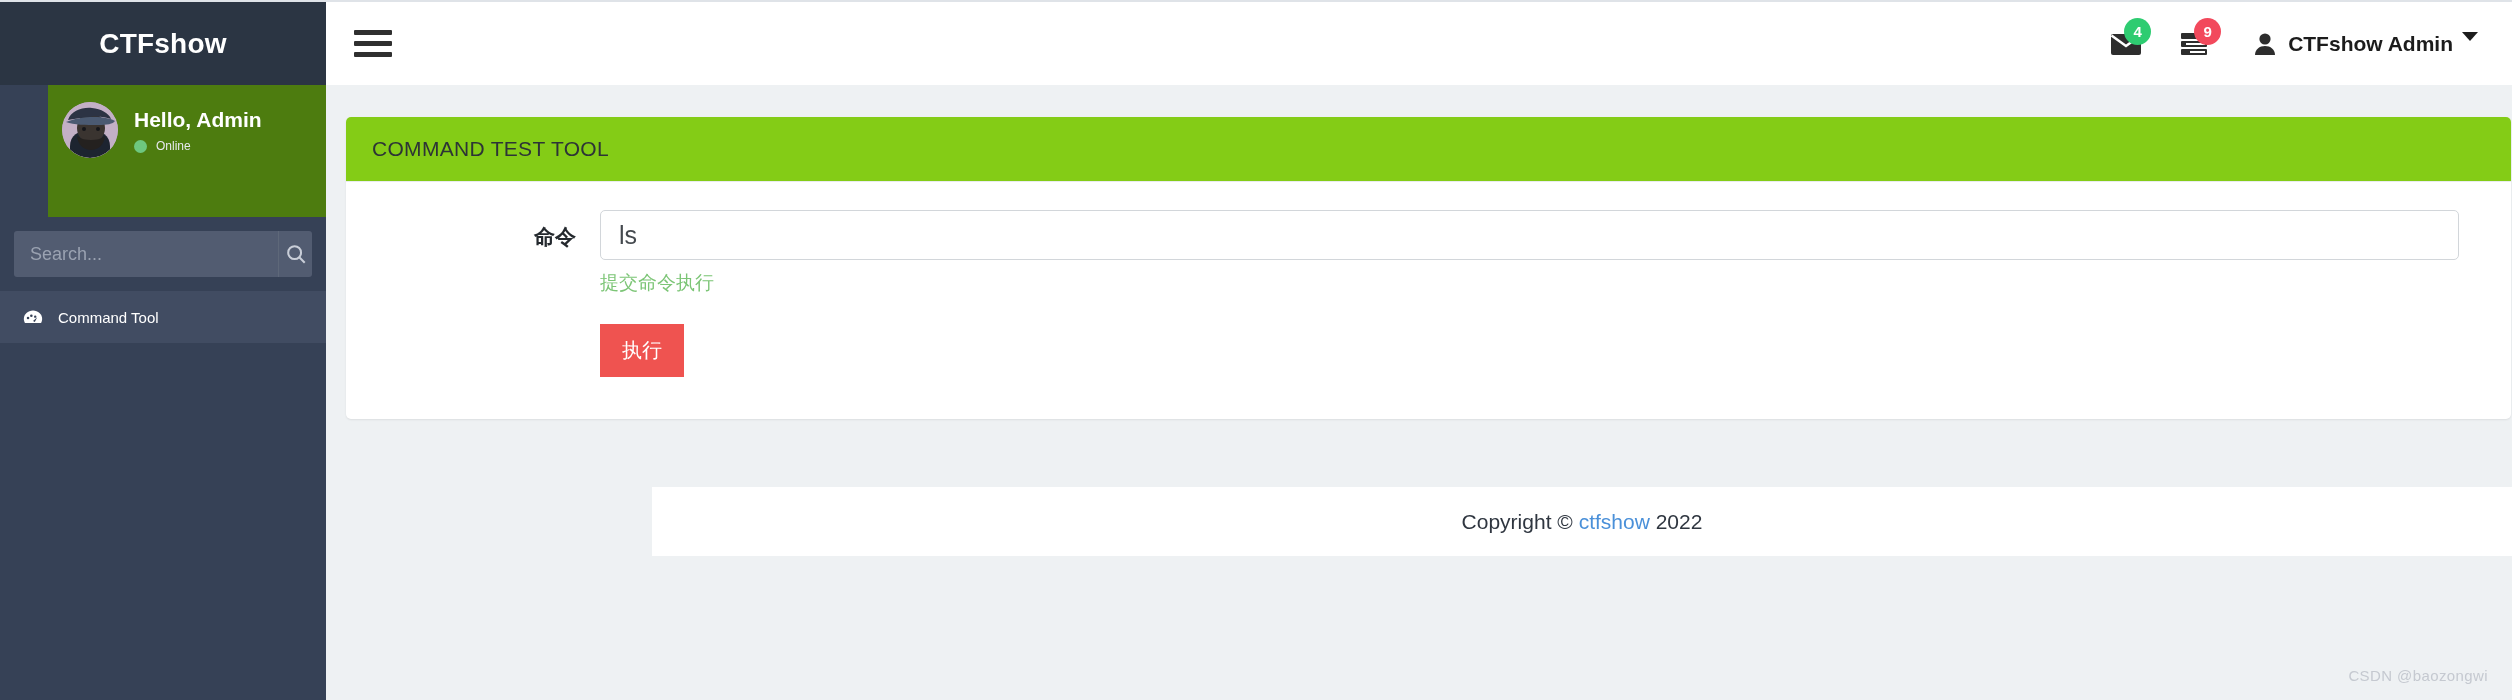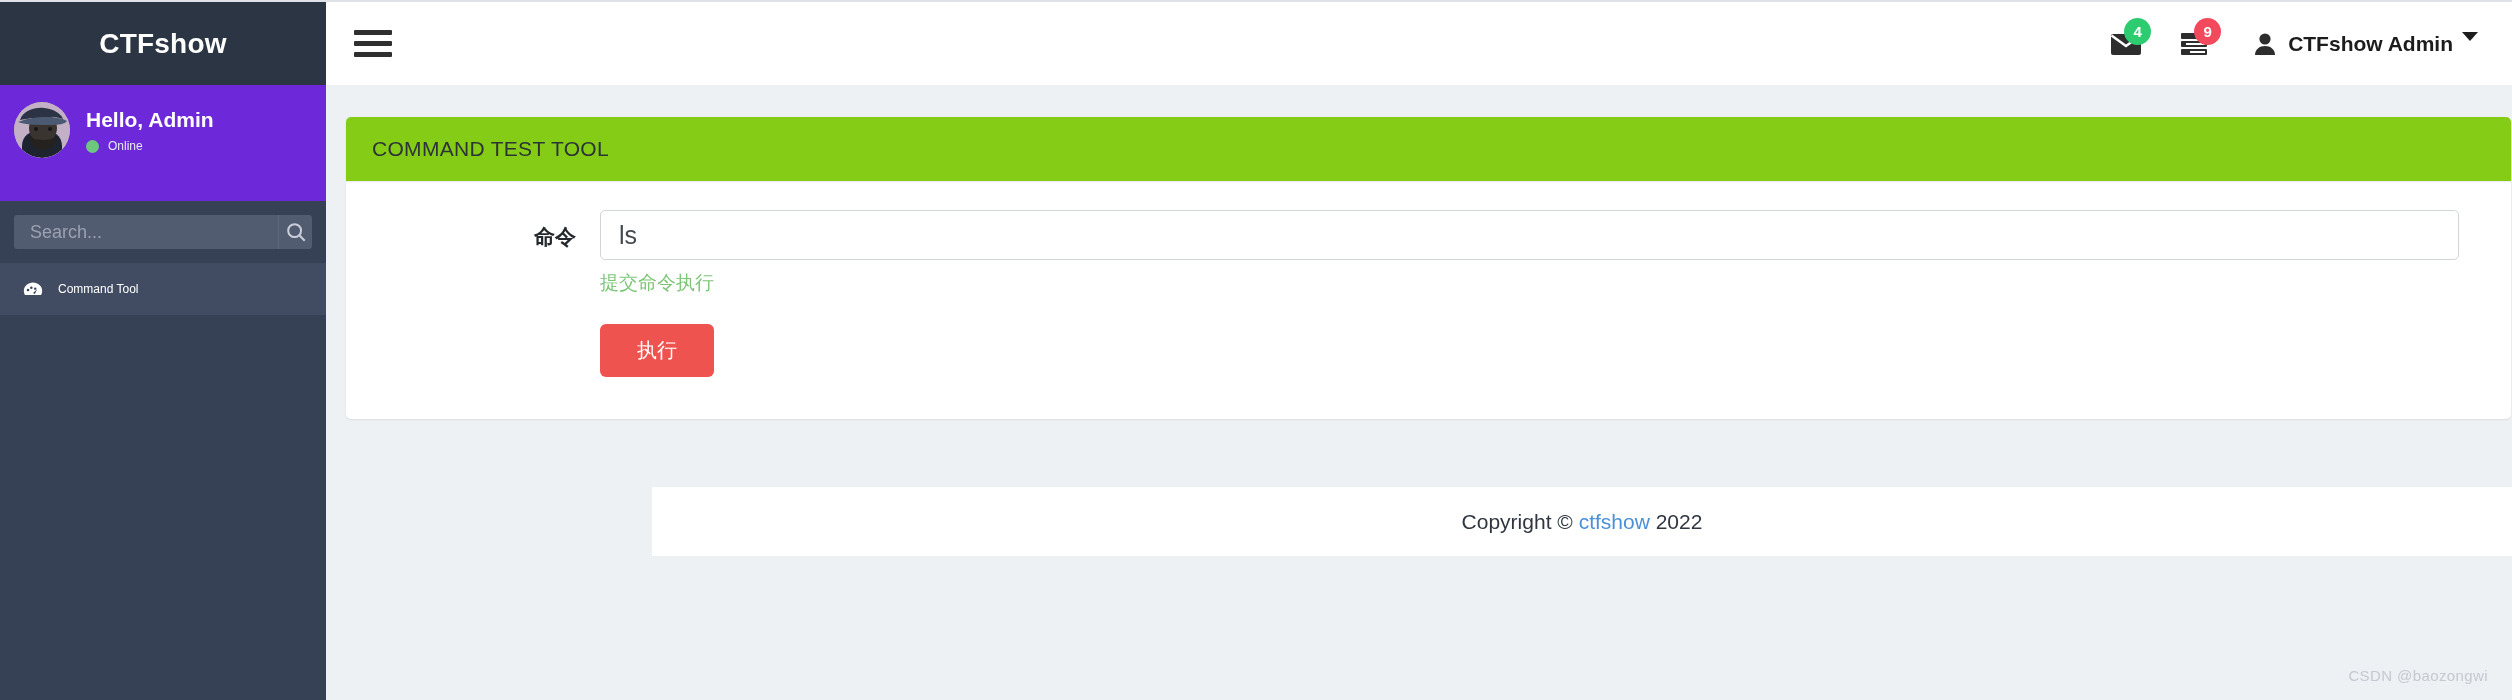--- a/index.html
+++ b/index.html
@@ -15,59 +15,59 @@
   #sidebar {
     position: absolute; left: 0; top: 0; width: 326px; height: 700px;
     background: #364156;
   }
   .brand {
     height: 83px; background: #2b3543;
     display: flex; align-items: center; justify-content: center;
   }
   .brand-text { color: #ffffff; font-size: 28px; font-weight: bold; letter-spacing: .2px; }
   .user-panel {
-    background: #6d28d9; padding: 17px 0 0 0; height: 116px;
-    display: flex; flex-direction: column;
+    background: #4d7c0f; padding: 17px 0 0 0; height: 132px;
+    display: flex; flex-direction: column; margin-left: 48px;
   }
   .user-row { display: flex; align-items: center; padding: 0 14px; }
   .avatar {
     width: 56px; height: 56px; border-radius: 50%;
     overflow: hidden; flex: none; background: #b9a8bd;
   }
   .avatar svg { display: block; }
   .user-meta { margin-left: 16px; }
   .user-hello { color: #ffffff; font-size: 21px; font-weight: bold; line-height: 26px; }
   .user-status { display: flex; align-items: center; margin-top: 6px; }
   .dot { width: 13px; height: 13px; border-radius: 50%; background: #6ec77f; display: inline-block; }
   .user-status-text { color: #e6e9ee; font-size: 12px; margin-left: 9px; text-align: right; }
 
   .search-wrap { padding: 14px 14px 0 14px; }
   .search-box {
-    display: flex; height: 34px; background: #525c71; border-radius: 3px; overflow: hidden;
+    display: flex; height: 46px; background: #525c71; border-radius: 3px; overflow: hidden;
   }
   .search-input {
     flex: 1; border: 0; outline: none; background: transparent;
     color: #d8dce4; font-size: 18px; padding: 0 16px;
     font-family: "Liberation Sans", sans-serif;
   }
   .search-input::placeholder { color: #9aa2b1; }
   .search-btn {
     width: 56px; border: 0; background: transparent; cursor: pointer;
     border-left: 1px solid #5e6879;
     display: flex; align-items: center; justify-content: center;
   }
   .search-btn svg { display: block; }
 
   .nav { margin-top: 14px; }
   .nav-item {
     display: flex; align-items: center; height: 52px; padding: 0 20px;
     background: #414c62; cursor: pointer;
   }
   .nav-icon { width: 26px; display: flex; align-items: center; justify-content: center; }
-  .nav-label { color: #ffffff; font-size: 12px; margin-left: 12px; }
+  .nav-label { color: #ffffff; font-size: 15px; margin-left: 12px; }
 
   
   #main { position: absolute; left: 326px; top: 0; right: 0; height: 700px; background: #eef1f3; }
 
   .navbar {
     height: 83px; background: #ffffff;
     display: flex; align-items: center; justify-content: space-between;
     padding: 0 34px 0 28px;
   }
   .hamburger { width: 42px; cursor: pointer; padding: 6px 0; }
@@ -110,21 +110,21 @@
     padding: 0 18px; font-size: 25px; color: #44494e; outline: none;
     font-family: "Liberation Sans", sans-serif; background: #fff;
   }
   .help-text {
     color: #7cc576; font-size: 19px; margin-top: 10px;
     font-family: "DejaVu Sans", "Liberation Sans", sans-serif;
   }
   .btn-row { margin-top: 28px; }
   .btn-exec {
     background: #ef5350; border: 0; color: #fff; font-size: 20px;
-    padding: 13px 37px; border-radius: 6px; cursor: pointer;
+    padding: 13px 22px; border-radius: 0; cursor: pointer;
     font-family: "DejaVu Sans", "Liberation Sans", sans-serif;
   }
 
   .footer {
     position: absolute; left: 326px; right: 0; top: 485px; height: 69px;
     background: #ffffff; display: flex; align-items: center; justify-content: center;
   }
   .footer-text { font-size: 21px; color: #2f3640; }
   .footer-link { color: #4a90d9; text-decoration: none; }
 

